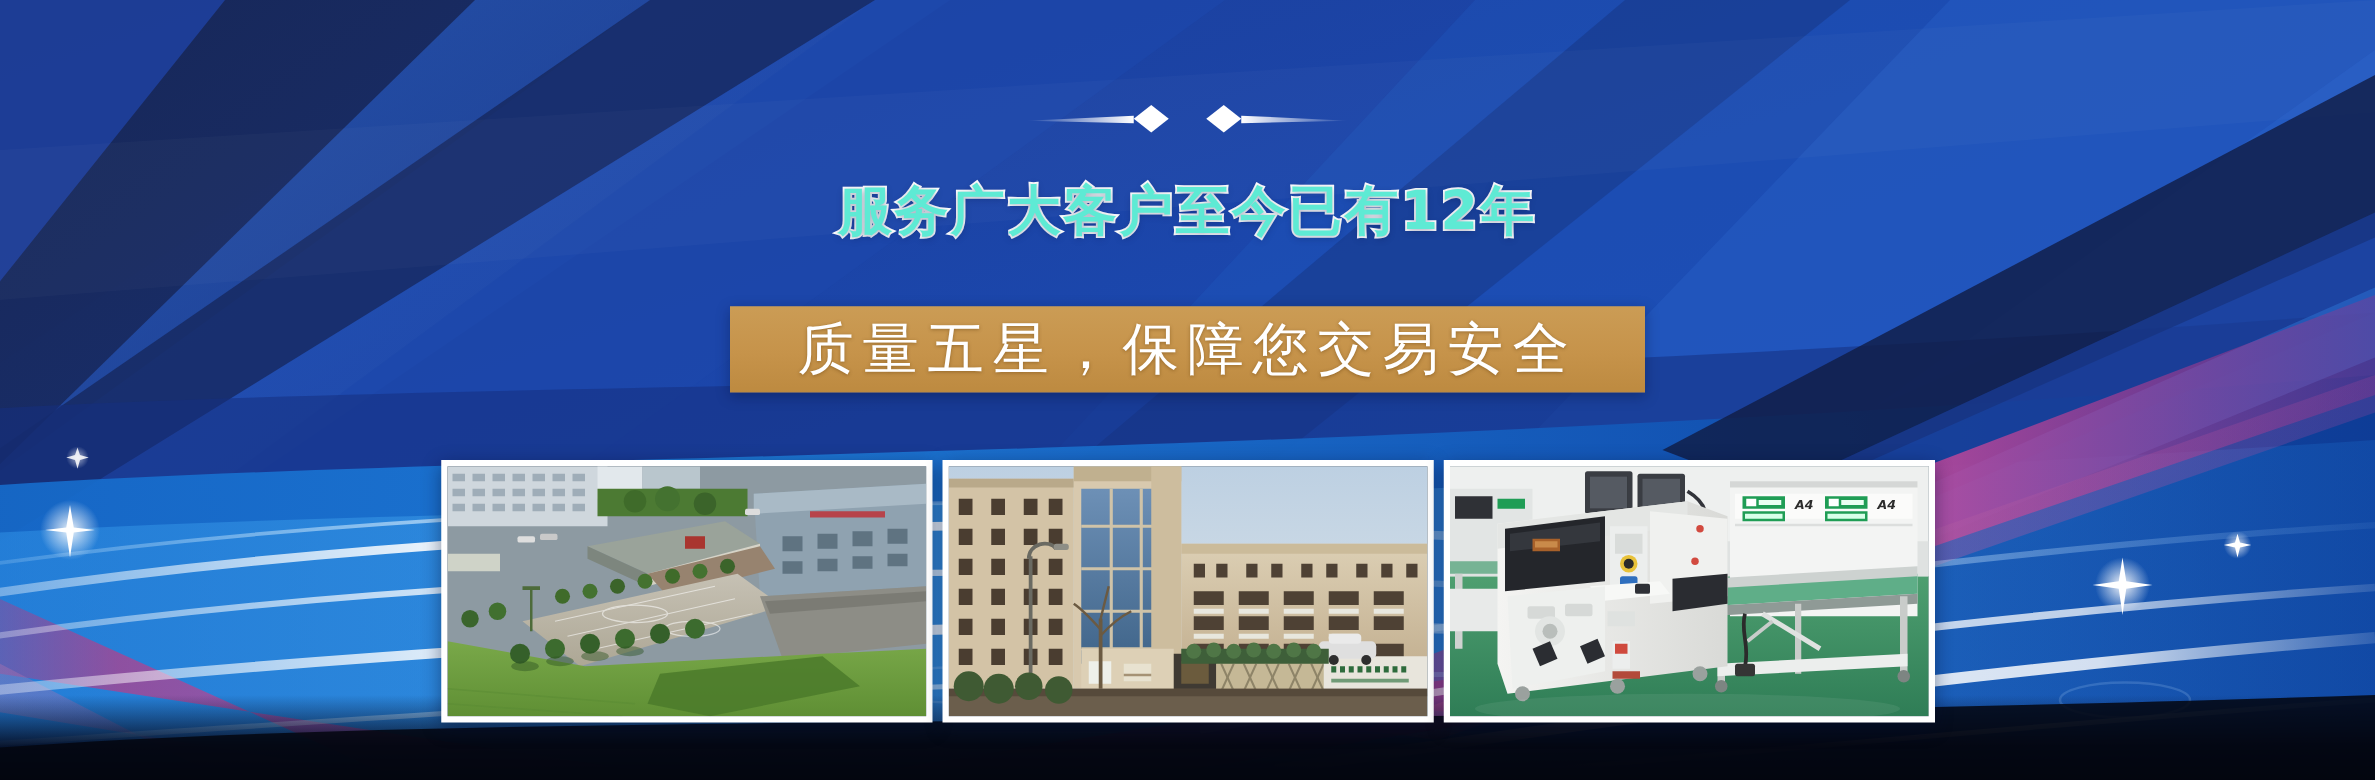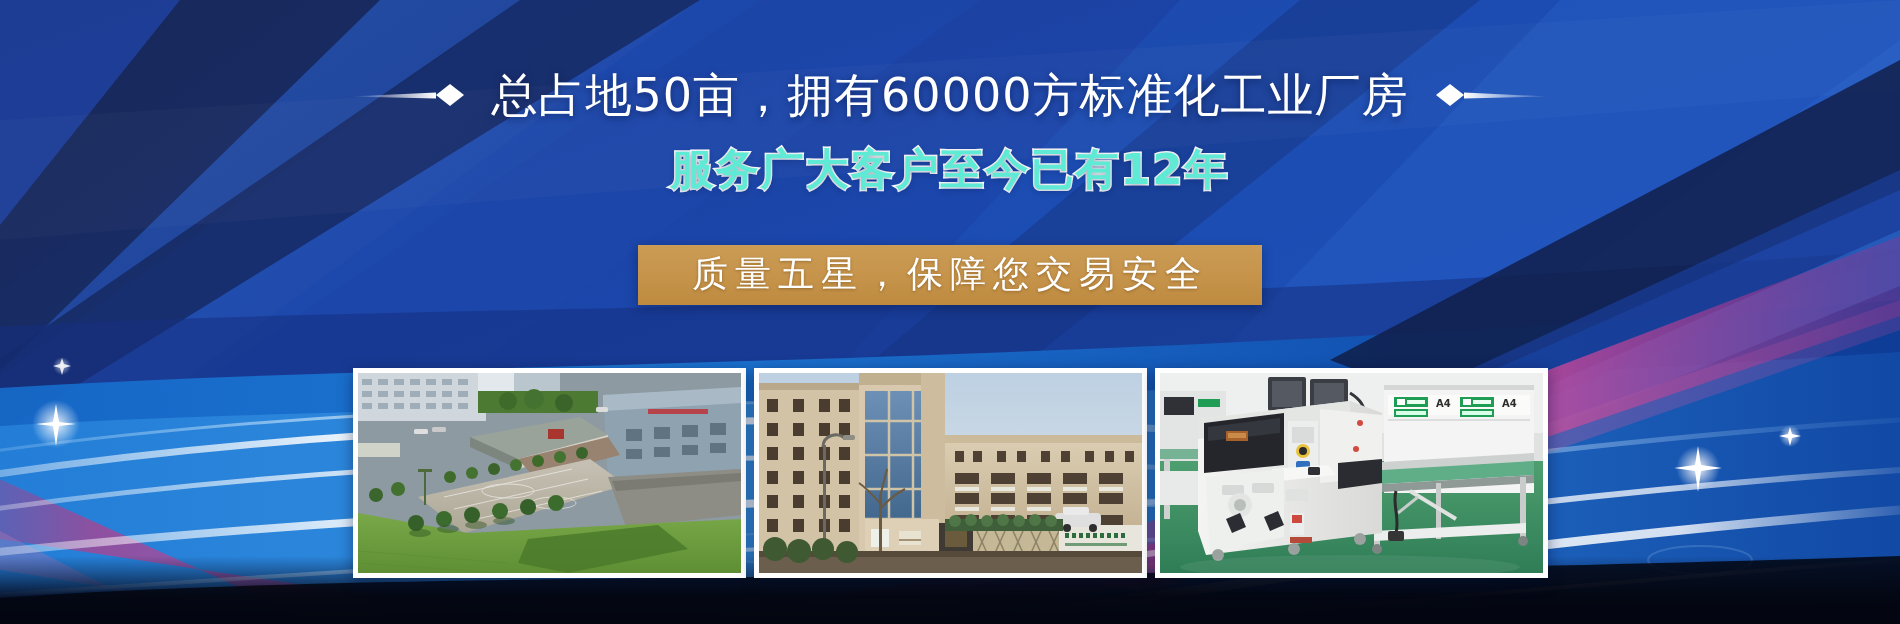--- a/index.html
+++ b/index.html
@@ -77,21 +77,21 @@
     display: flex;
     justify-content: center;
     z-index: 30;
   }
   .gold-badge {
     background: linear-gradient(180deg,#cb9c55 0%, #c6934a 55%, #bd8a40 100%);
     padding: 11px 54px 13px 54px;
     box-shadow: 0 3px 10px rgba(4,14,50,.35);
   }
   .badge-text {
-    font-size: 36px;
+    font-size: 45px;
     line-height: 1;
     color: #ffffff;
     letter-spacing: 7px;
     white-space: nowrap;
     text-shadow: 0 1px 3px rgba(90,55,10,.45);
   }
 
   
   .photo-strip {
     position: absolute;
@@ -107,20 +107,21 @@
     background: #ffffff;
     padding: 5px;
     box-shadow: 0 4px 14px rgba(2,10,44,.45);
   }
   .photo-inner {
     width: 383px;
     height: 200px;
     overflow: hidden;
     position: relative;
     background: #6a7a88;
+    font-style: italic;
   }
   .photo-inner svg { display: block; width: 100%; height: 100%; }
 
   
   [data-interactable] { -webkit-user-select: none; user-select: none; }
 </style>
 </head>
 <body>
 
 <div id="banner" data-interactable="false">
@@ -271,21 +272,20 @@
       <defs>
         <linearGradient id="arrL" x1="0" y1="0" x2="1" y2="0">
           <stop offset="0%" stop-color="#ffffff" stop-opacity="0"></stop>
           <stop offset="100%" stop-color="#ffffff" stop-opacity="1"></stop>
         </linearGradient>
       </defs>
       <path d="M0,14.5 L86,10.5 L86,16.5 Z" fill="url(#arrL)"></path>
       <polygon points="100,2 114,13 100,24 86,13" fill="#ffffff"></polygon>
     </svg>
 
-    <span class="headline-text" data-interactable="false">总占地50亩，拥有60000方标准化工业厂房</span>
 
     <svg class="arrow-deco" width="116" height="26" viewBox="0 0 116 26" data-interactable="false">
       <defs>
         <linearGradient id="arrR" x1="0" y1="0" x2="1" y2="0">
           <stop offset="0%" stop-color="#ffffff" stop-opacity="1"></stop>
           <stop offset="100%" stop-color="#ffffff" stop-opacity="0"></stop>
         </linearGradient>
       </defs>
       <path d="M116,14.5 L30,10.5 L30,16.5 Z" fill="url(#arrR)"></path>
       <polygon points="16,2 30,13 16,24 2,13" fill="#ffffff"></polygon>

